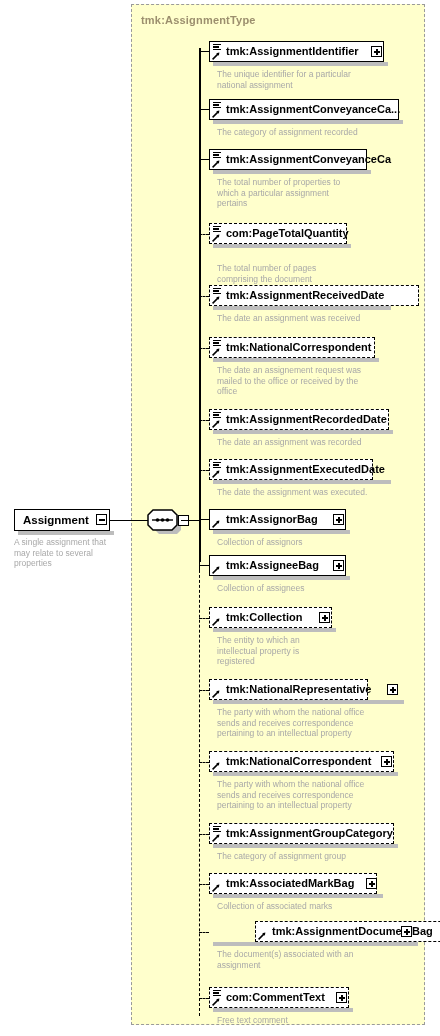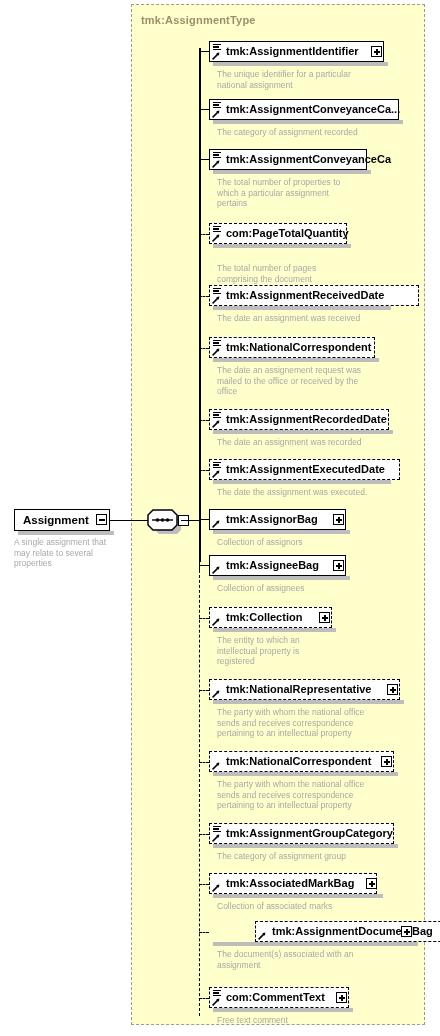--- a/index.html
+++ b/index.html
@@ -257,21 +257,21 @@
             <path d="M0.6,7.4 L6.6,1.4" stroke="#000" stroke-width="1.5" fill="none"></path>
             <path d="M7.4,0.6 L4.2,1.2 L6.8,3.8 Z" fill="#000"></path>
           </svg>
         </span>
         <span class="nlabel">tmk:AssignmentRecordedDate</span>
       </div>
       <div class="annot" style="left:8px;top:28px;width:185px;">The date an assignment was recorded</div>
     </div>
     <div class="node" style="left: 209px; top: 459px;">
       <div class="nshadow" style="width:178px;"></div>
-      <div class="nbox opt" style="width:191px;">
+      <div class="nbox opt" style="width:164px;">
         <span class="ticon">
           <i class="ln1"></i>
           <i class="ln2"></i>
           <i class="ln3"></i>
           <svg class="arw" viewBox="0 0 8 8" width="8" height="8">
             <path d="M0.6,7.4 L6.6,1.4" stroke="#000" stroke-width="1.5" fill="none"></path>
             <path d="M7.4,0.6 L4.2,1.2 L6.8,3.8 Z" fill="#000"></path>
           </svg>
         </span>
         <span class="nlabel">tmk:AssignmentExecutedDate</span>
@@ -326,21 +326,21 @@
       <div class="pm" style="left:110px;top:5px;">
         <i class="h"></i>
         <i class="v"></i>
       </div>
       <div class="annot" style="left:8px;top:28px;width:110px;">The entity to which an
 intellectual property is
 registered</div>
     </div>
     <div class="node" style="left: 209px; top: 679px;">
       <div class="nshadow" style="width:191px;"></div>
-      <div class="nbox opt" style="width:191px;">
+      <div class="nbox opt" style="width:159px;">
         <span class="ticon">
           <svg class="arw" viewBox="0 0 8 8" width="8" height="8">
             <path d="M0.6,7.4 L6.6,1.4" stroke="#000" stroke-width="1.5" fill="none"></path>
             <path d="M7.4,0.6 L4.2,1.2 L6.8,3.8 Z" fill="#000"></path>
           </svg>
         </span>
         <span class="nlabel">tmk:NationalRepresentative</span>
       </div>
       <div class="pm" style="left:178px;top:5px;">
         <i class="h"></i>

